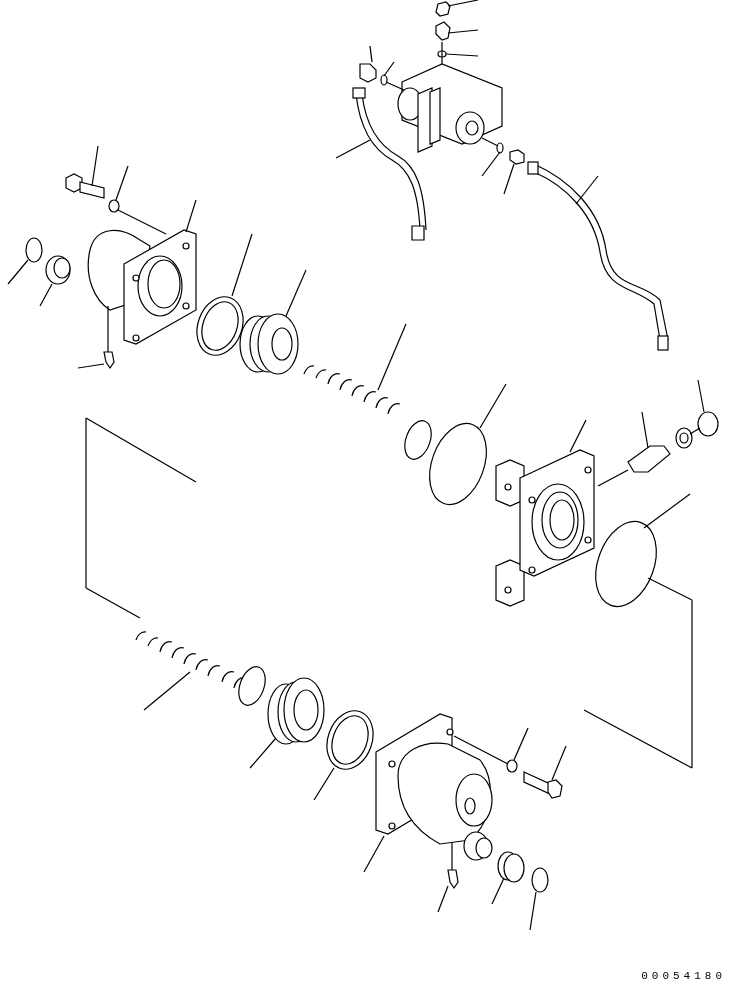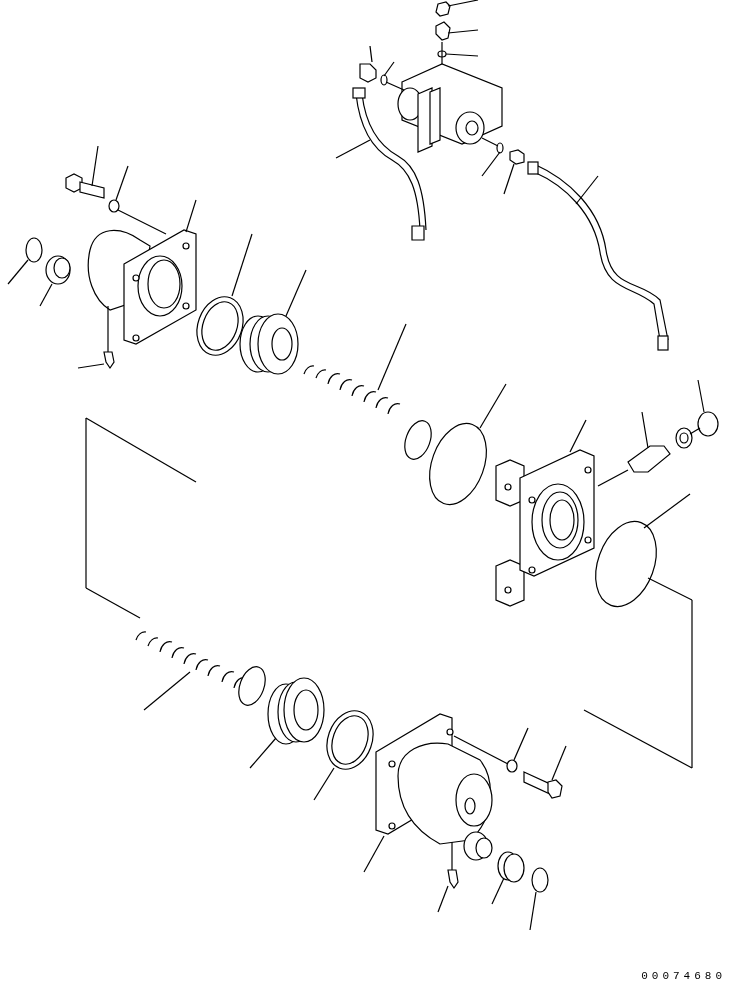--- a/index.html
+++ b/index.html
@@ -222,13 +222,13 @@
     <ellipse class="pt" cx="508" cy="866" rx="10" ry="14"></ellipse>
     <ellipse class="pt" cx="514" cy="868" rx="10" ry="14"></ellipse>
     <line class="ln" x1="504" y1="878" x2="492" y2="904"></line>
   </g>
   <g>
     <ellipse class="pt" cx="540" cy="880" rx="8" ry="12"></ellipse>
     <line class="ln" x1="536" y1="892" x2="530" y2="930"></line>
   </g>
 </svg>
 
-<div id="drawing-id">00074680</div>
+<div id="drawing-id">00054180</div>
 
 </body></html>

